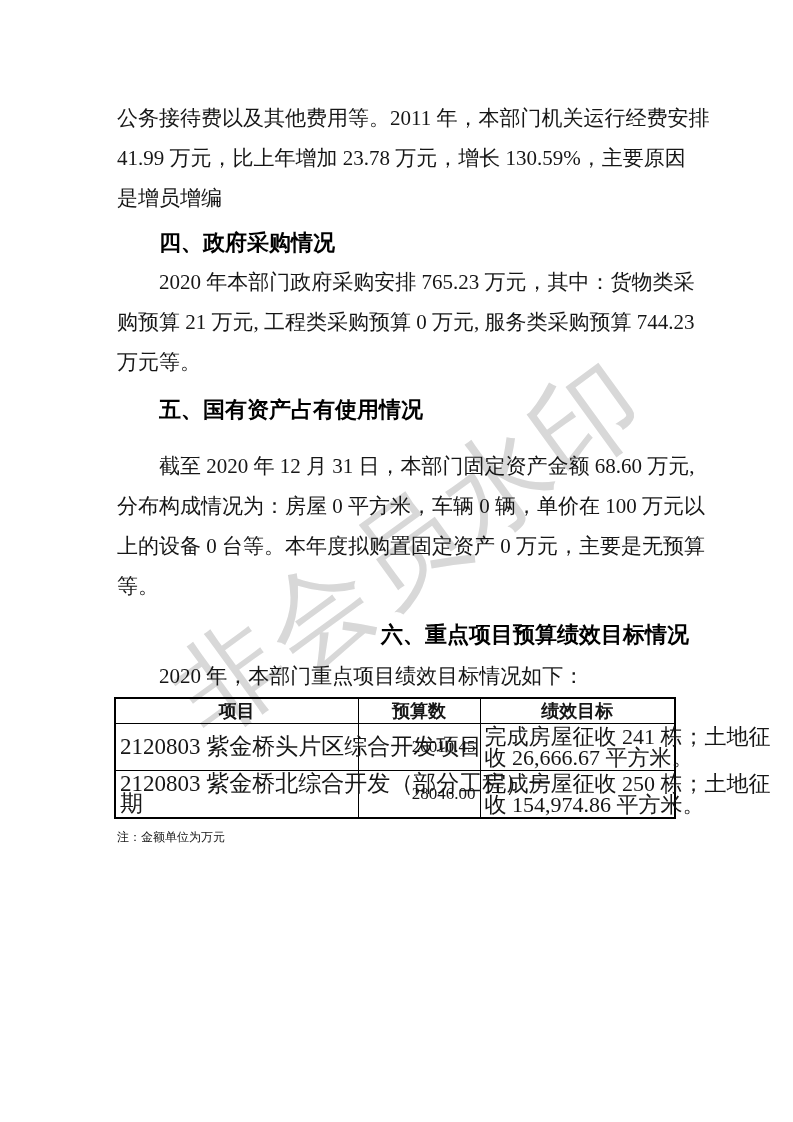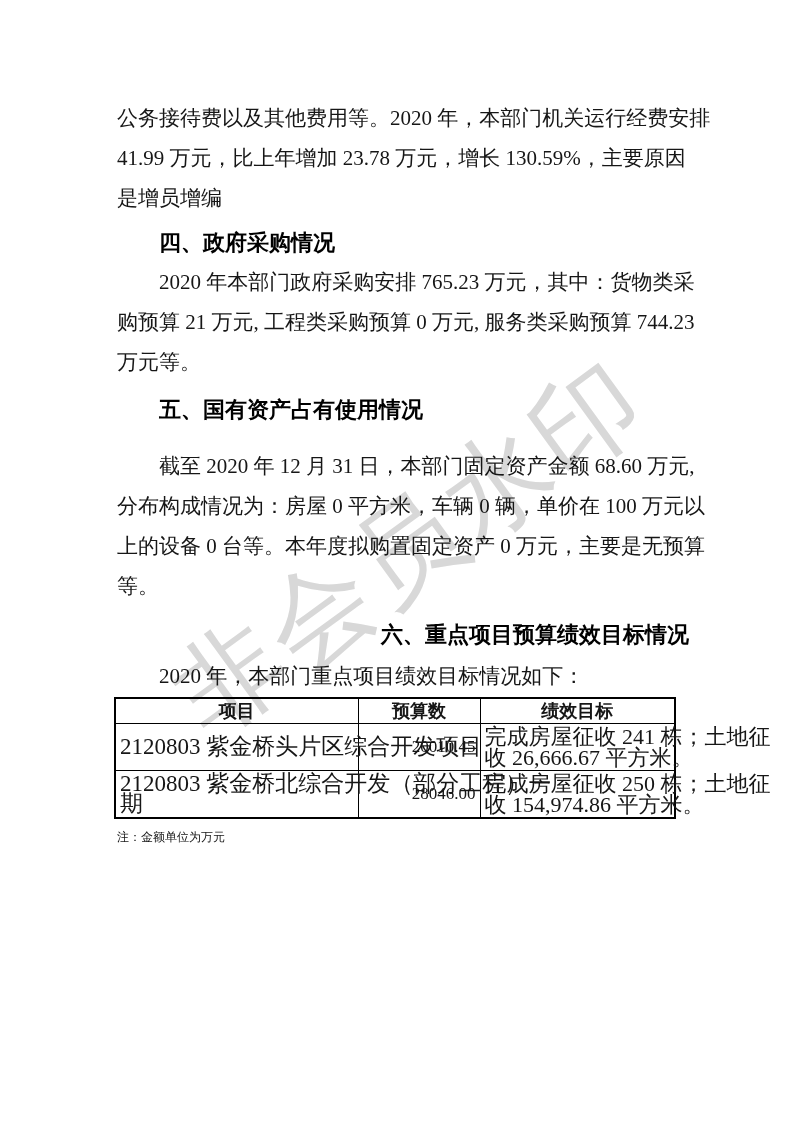--- a/index.html
+++ b/index.html
@@ -92,21 +92,21 @@
 </head>
 <body>
 
 <div class="page">
 
   <div class="watermark" style="color: rgb(216, 216, 216);">非会员水印</div>
 
   <div class="content">
 
     <div class="body-par">
-        <div class="tline">公务接待费以及其他费用等。2020 年，本部门机关运行经费安排</div>
+        <div class="tline">公务接待费以及其他费用等。2011 年，本部门机关运行经费安排</div>
         <div class="tline">41.99 万元，比上年增加 23.78 万元，增长 130.59%，主要原因</div>
         <div class="tline">是增员增编</div>
       </div>
 
     <div class="heading h4">四、政府采购情况</div>
 
     <div class="body-par indent-first p4">
         <div class="tline">2020 年本部门政府采购安排 765.23 万元，其中：货物类采</div>
         <div class="tline">购预算 21 万元, 工程类采购预算 0 万元, 服务类采购预算 744.23</div>
         <div class="tline">万元等。</div>

